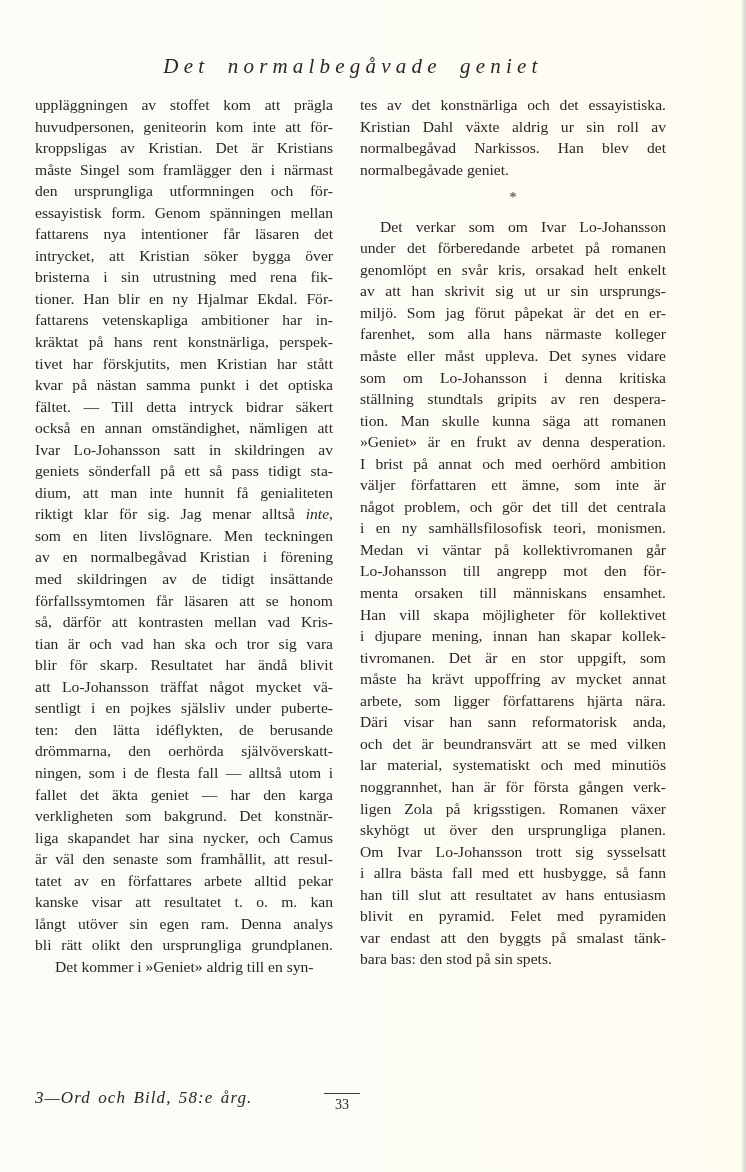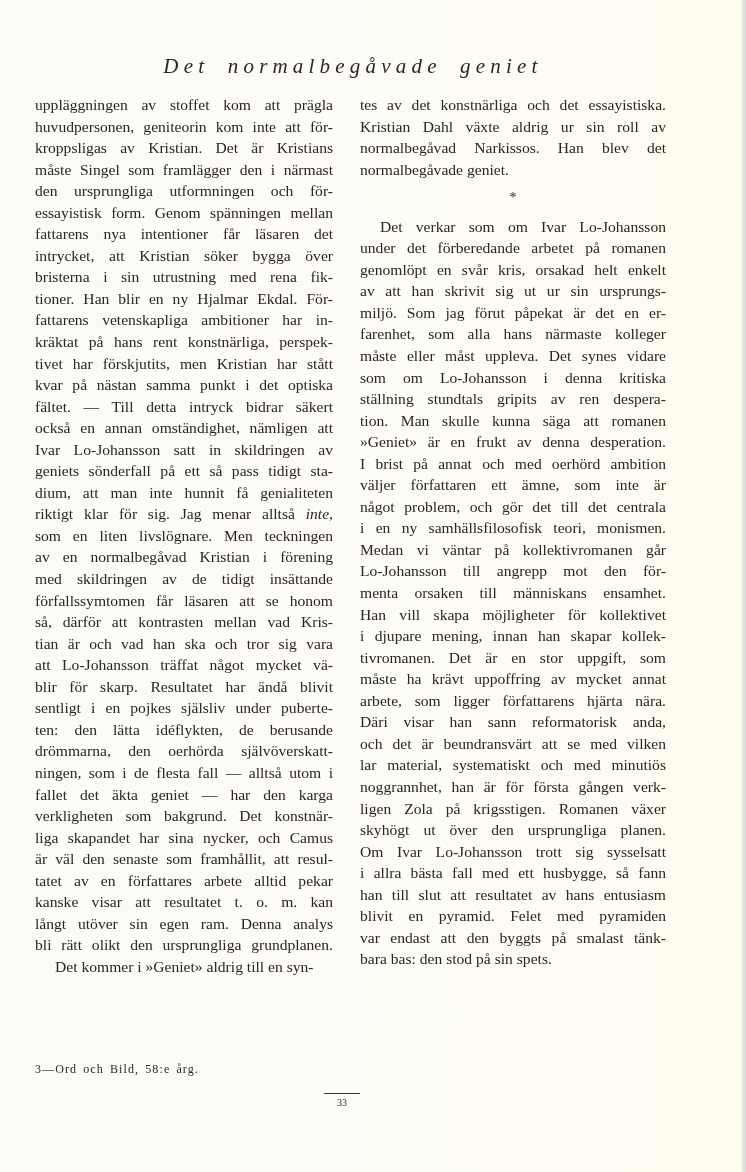--- a/index.html
+++ b/index.html
@@ -37,27 +37,27 @@
   .col .line { display: block; white-space: nowrap; text-align: justify; text-align-last: justify; height: 21.55px; }
   .col .line.last { text-align-last: left; }
   .col .line.indent { padding-left: 20px; }
   .col-left { left: 35px; width: 298px; }
   .col-right { left: 360px; width: 306px; }
   .separator {
     display: block; text-align: center; text-align-last: center;
     height: 21.55px; margin: 6px 0 8px 0; font-size: 14px; line-height: 24px;
   }
   .footer-source {
-    position: absolute; top: 1062px; left: 35px;
-    font-size: 12px; letter-spacing: 1.1px; word-spacing: 2px;
+    position: absolute; top: 1088px; left: 35px;
+    font-style: italic; font-size: 17px; letter-spacing: 1.1px; word-spacing: 2px;
     color: #2c2824;
   }
   .page-number {
     position: absolute; top: 1093px; left: 324px; width: 36px;
-    text-align: center; font-size: 10px;
+    text-align: center; font-size: 14px;
     border-top: 1px solid #3a3632; padding-top: 3px;
     color: #2c2824;
   }
 </style>
 </head>
 <body>
 
 <div class="page">
   <div class="running-head">Det normalbegåvade geniet</div>
 
@@ -81,22 +81,22 @@
       <span class="line">Ivar Lo-Johansson satt in skildringen av</span>
       <span class="line">geniets sönderfall på ett så pass tidigt sta-</span>
       <span class="line">dium, att man inte hunnit få genialiteten</span>
       <span class="line">riktigt klar för sig. Jag menar alltså <em>inte</em>,</span>
       <span class="line">som en liten livslögnare. Men teckningen</span>
       <span class="line">av en normalbegåvad Kristian i förening</span>
       <span class="line">med skildringen av de tidigt insättande</span>
       <span class="line">förfallssymtomen får läsaren att se honom</span>
       <span class="line">så, därför att kontrasten mellan vad Kris-</span>
       <span class="line">tian är och vad han ska och tror sig vara</span>
+      <span class="line">blir för skarp. Resultatet har ändå blivit</span>
       <span class="line">att Lo-Johansson träffat något mycket vä-</span>
-      <span class="line">blir för skarp. Resultatet har ändå blivit</span>
       <span class="line">sentligt i en pojkes själsliv under puberte-</span>
       <span class="line">ten: den lätta idéflykten, de berusande</span>
       <span class="line">drömmarna, den oerhörda självöverskatt-</span>
       <span class="line">ningen, som i de flesta fall — alltså utom i</span>
       <span class="line">fallet det äkta geniet — har den karga</span>
       <span class="line">verkligheten som bakgrund. Det konstnär-</span>
       <span class="line">liga skapandet har sina nycker, och Camus</span>
       <span class="line">är väl den senaste som framhållit, att resul-</span>
       <span class="line">tatet av en författares arbete alltid pekar</span>
       <span class="line">kanske visar att resultatet t. o. m. kan</span>

